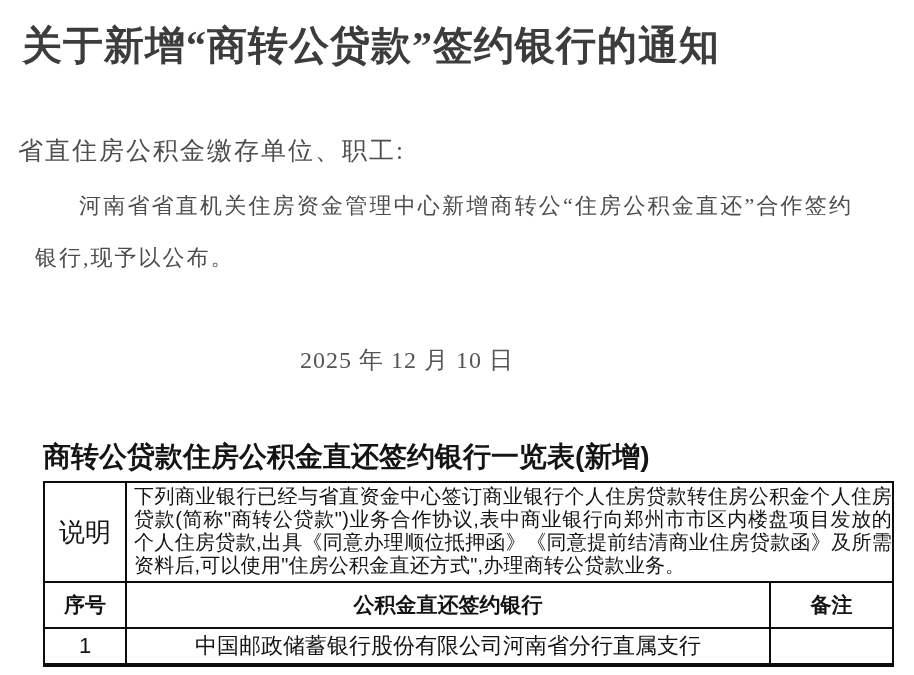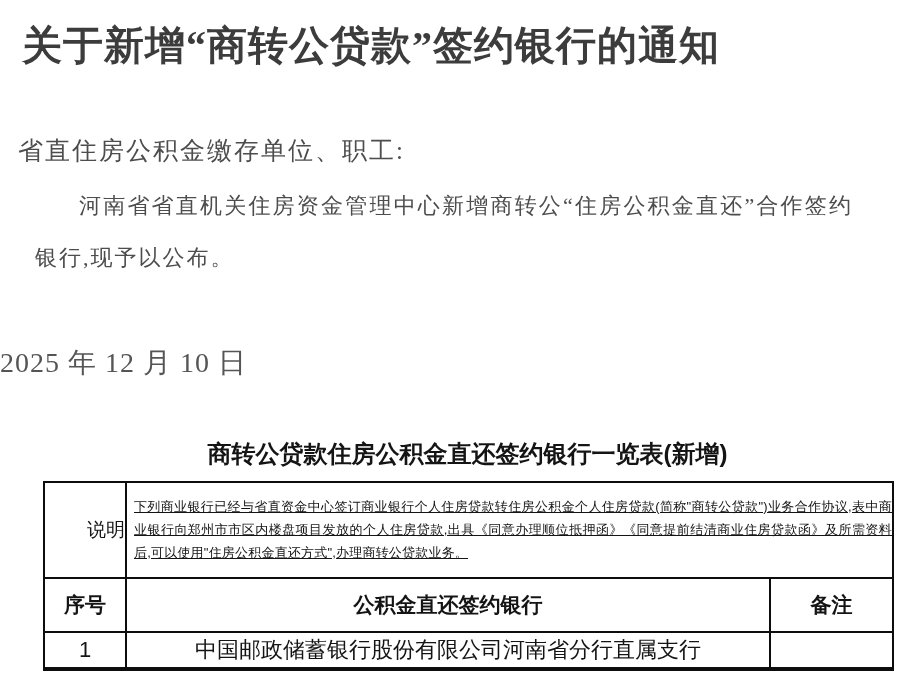--- a/index.html
+++ b/index.html
@@ -48,36 +48,36 @@
     color: #4d4d4d;
     letter-spacing: 2px;
     text-indent: 2em;
     text-align: justify;
   }
   .doc-date {
     position: absolute;
     top: 344px;
     left: 0;
     width: 814px;
-    text-align: left;
-    font-size: 28px;
+    text-align: center;
+    font-size: 24px;
     color: #555555;
     letter-spacing: 1px;
     white-space: nowrap;
   }
 
   
   .table-title {
     position: absolute;
     top: 438px;
     left: 43px;
     width: 849px;
-    text-align: center;
+    text-align: left;
     font-family: "Liberation Sans", "DejaVu Sans", sans-serif;
-    font-size: 24px;
+    font-size: 28px;
     font-weight: bold;
     color: #141414;
     white-space: nowrap;
   }
 
   
   .bank-table {
     position: absolute;
     top: 481px;
     left: 43px;
@@ -92,37 +92,36 @@
     vertical-align: middle;
   }
   .bank-table tr.row-bottom td {
     border-bottom: 4px solid #0d0d0d;
   }
   .col-index  { width: 82px; }
   .col-bank   { width: 644px; }
   .col-remark { width: 123px; }
 
   .cell-note-label {
-    text-align: right;
-    font-size: 19px;
+    text-align: center;
+    font-size: 26px;
     height: 96px;
   }
   .cell-note-text {
-    font-size: 13px;
+    font-size: 20px;
     line-height: 23px;
     padding: 2px 0 4px 7px;
     text-align: justify;
     letter-spacing: 0.2px;
-    text-decoration: underline;
   }
   .cell-header {
     text-align: center;
     font-weight: bold;
     font-size: 21px;
-    height: 54px;
+    height: 46px;
     border-radius: 14px;
   }
   .cell-data {
     text-align: center;
     font-size: 22px;
     height: 37px;
   }
 </style>
 </head>
 <body>

